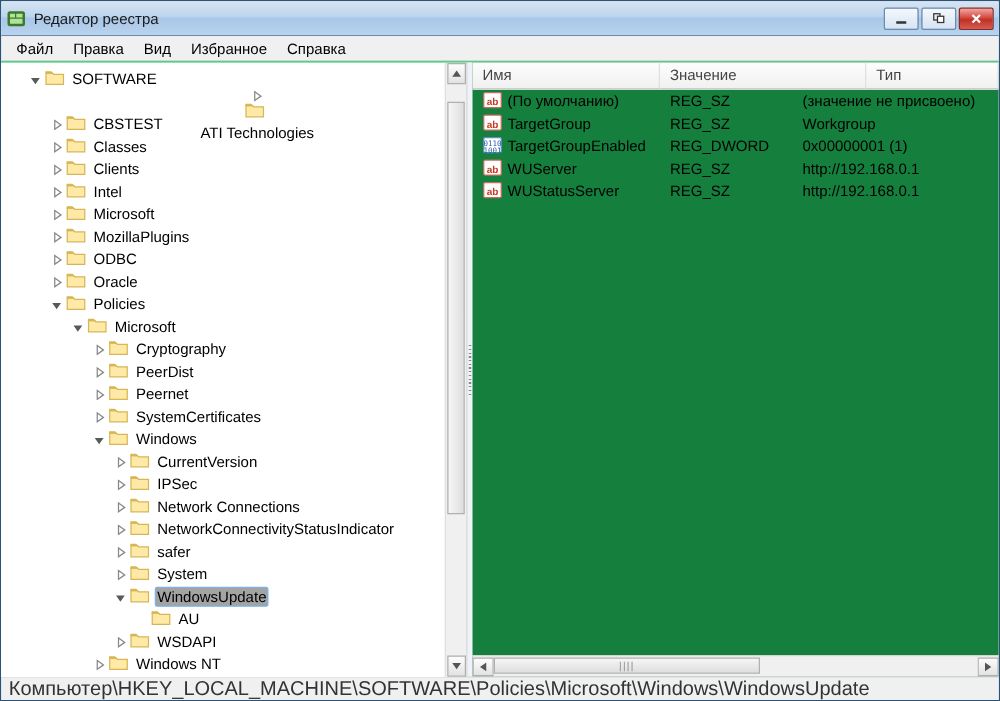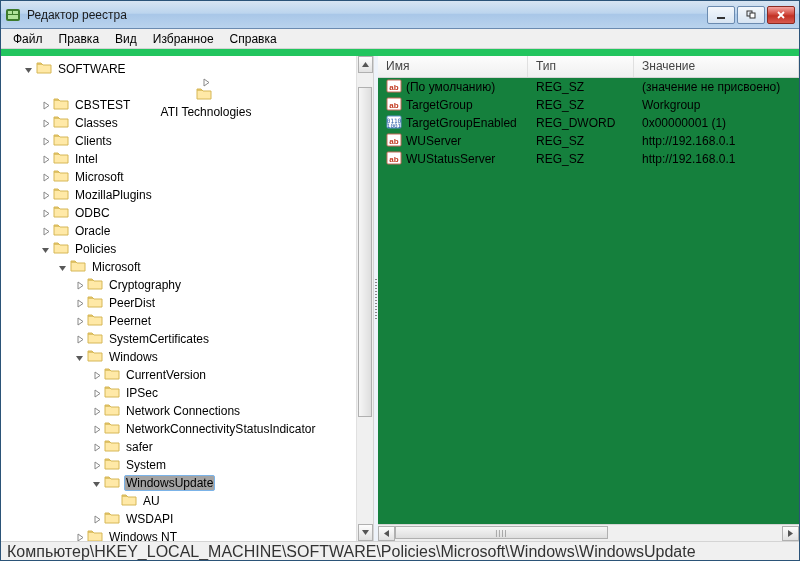--- a/index.html
+++ b/index.html
@@ -6,21 +6,21 @@
 body { font-family: "Segoe UI", Tahoma, sans-serif; font-size: 12px; background: #fff; width: 800px; height: 561px; overflow: hidden; border: 1px solid #2b5378; }
 .titlebar { height: 28px; background: linear-gradient(#d7e4f2, #bcd5ee 45%, #a9c7e8 50%, #b9d3ed); display: flex; align-items: center; padding: 0 4px; border-bottom: 1px solid #6b8bb0; }
 .titlebar .app-icon { width: 16px; height: 16px; margin-right: 6px; }
 .titlebar .title { flex: 1; color: #1a1a1a; font-size: 12px; }
 .win-btns { display: flex; gap: 0; }
 .win-btn { width: 28px; height: 18px; border: 1px solid #6b8bb0; background: linear-gradient(#f4f8fc, #d7e4f2); border-radius: 2px; margin-left: 2px; display: flex; align-items: center; justify-content: center; cursor: pointer; }
 .win-btn.close { background: linear-gradient(#f5a4a0, #d14a3f 45%, #c13125 55%, #d85a4f); border-color: #8a2a22; }
 .win-btn svg { display: block; }
 .menubar { height: 20px; background: #f0f0f0; display: flex; align-items: center; padding: 0 4px; border-bottom: 1px solid #d4d4d4; }
 .menubar span { padding: 2px 8px; cursor: pointer; }
-.content { display: flex; height: 492px; border-top: 7px solid #22c55e; }
+.content { display: flex; height: 492px; border-top: 1px solid #22c55e; }
 .tree-pane { width: 373px; overflow: auto; background: #fff; border-right: 1px solid #d4d4d4; position: relative; }
 .splitter { width: 4px; background: #eef3fa; cursor: col-resize; display: flex; align-items: center; justify-content: center; }
 .splitter .grip { width: 2px; height: 40px; background: repeating-linear-gradient(#888 0 1px, transparent 1px 3px); }
 .list-pane { flex: 1; display: flex; flex-direction: column; background: #15803d; }
 .tree { padding: 4px 0 4px 4px; }
 .tree-row { display: flex; align-items: center; height: 18px; white-space: nowrap; cursor: pointer; }
 .expander { width: 12px; height: 12px; display: inline-flex; align-items: center; justify-content: center; margin-right: 2px; }
 .expander svg { display: block; }
 .folder-icon { width: 16px; height: 14px; margin-right: 4px; }
 .tree-label { padding: 1px 2px; }
@@ -425,22 +425,22 @@
           </svg>
         </div>
     </div>
   </div>
   <div class="splitter">
       <div class="grip"></div>
     </div>
   <div class="list-pane">
     <div class="list-header">
       <div class="col col-name">Имя</div>
+      <div class="col col-value">Значение</div>
       <div class="col col-type">Тип</div>
-      <div class="col col-value">Значение</div>
     </div>
     <div class="list-body" id="list-body">
         <div class="list-row">
           <div class="cell col-name">
             <span><svg class="val-icon" viewBox="0 0 16 16">
                 <rect x="1" y="2" width="14" height="12" rx="1" fill="#fff" stroke="#c86b5b"></rect>
                 <text x="8" y="12" font-size="8" text-anchor="middle" fill="#c23b22" font-weight="bold">ab</text>
               </svg></span>
             <span>(По умолчанию)</span>
           </div>

